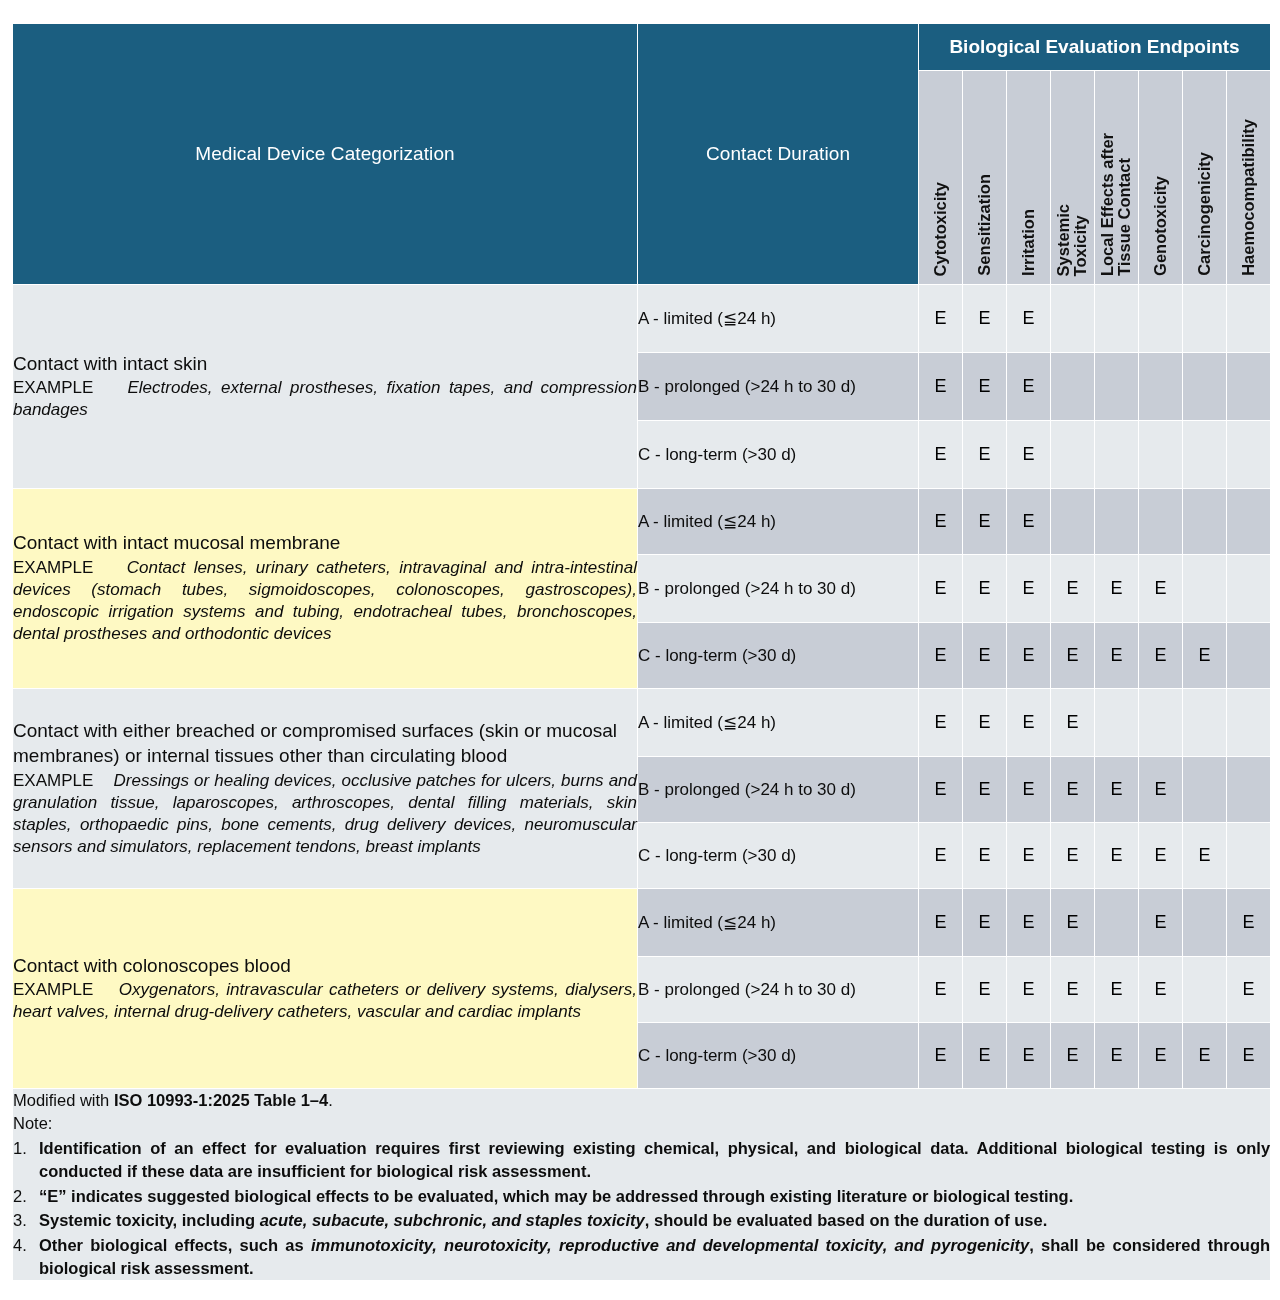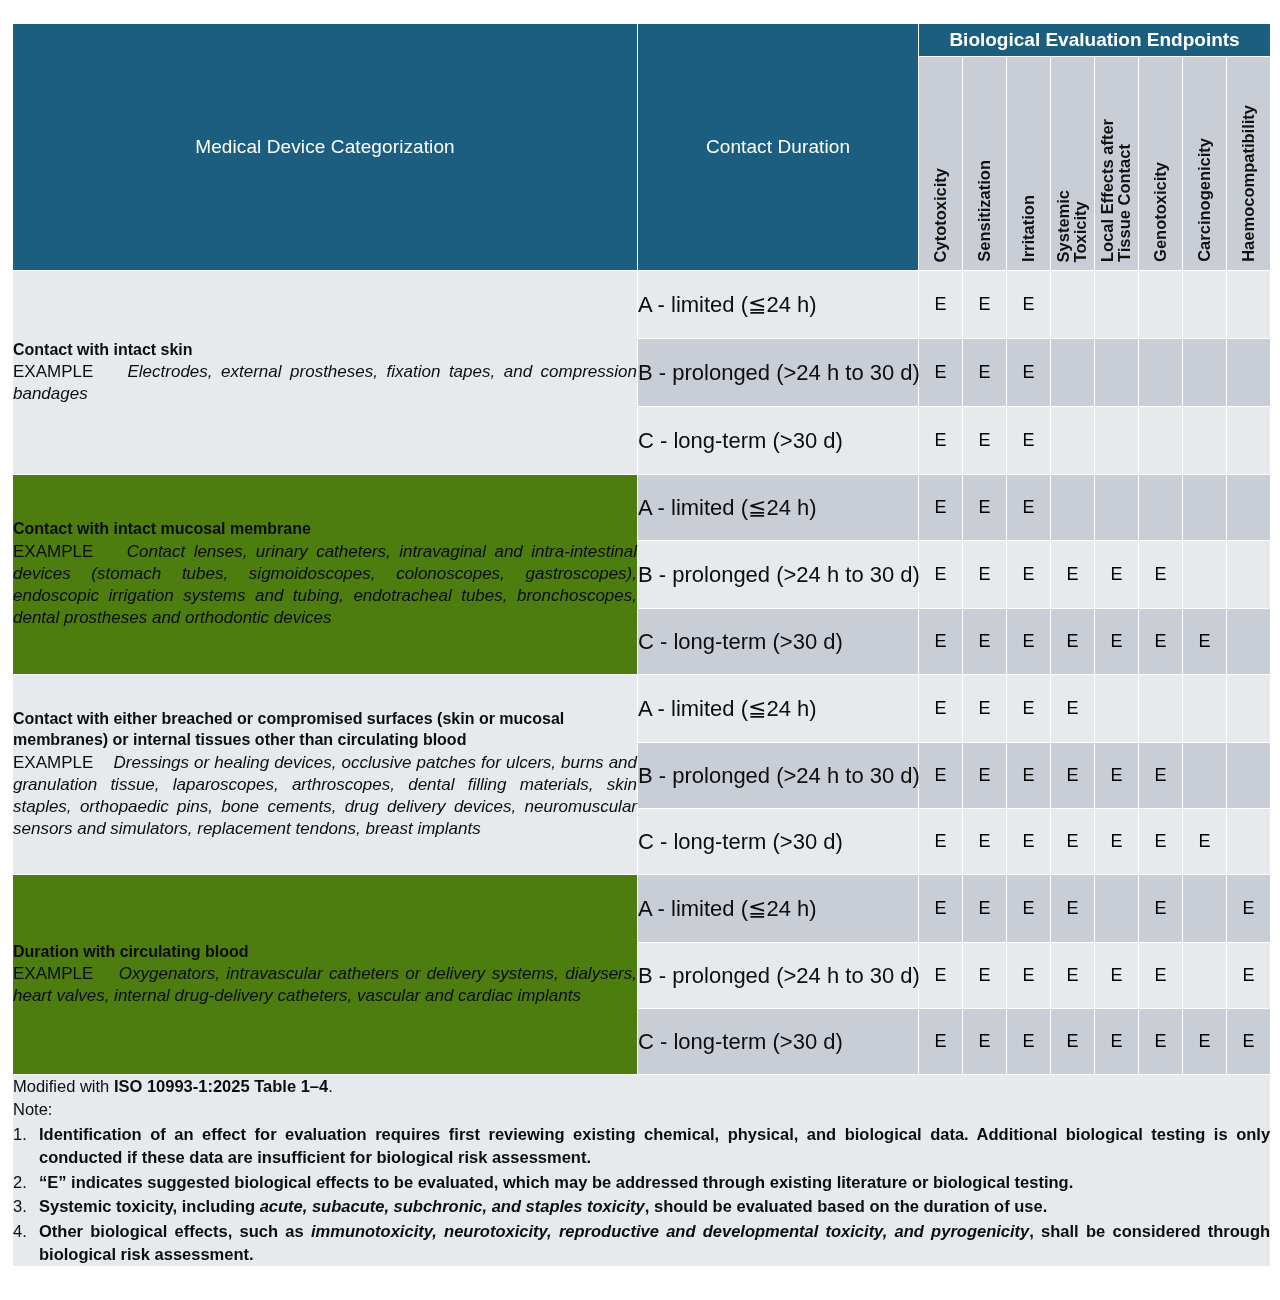--- a/index.html
+++ b/index.html
@@ -42,21 +42,21 @@
     font-size: 19px;
     font-weight: normal;
     letter-spacing: 0.1px;
   }
   .hdr-blue.tall { height: 247px; }
   .hdr-group {
     background: #1b5e80;
     color: #ffffff;
     text-align: center;
     font-size: 19px;
-    height: 33px;
+    height: 47px;
     border-bottom: 1px solid #ffffff;
   }
   .hdr-vert {
     background: #c8cdd6;
     height: 214px;
     position: relative;
     padding: 0;
   }
   .vert-inner {
     position: absolute;
@@ -69,45 +69,45 @@
     transform: rotate(180deg);
     font-size: 16.5px;
     color: #111111;
     line-height: 1.05;
     text-align: left;
     white-space: pre-line;
   }
 
   
   .cat-cell {
-    background: #4d7c0f;
+    background: #fef9c3;
     padding: 8px 14px 10px 14px;
     vertical-align: top;
     font-size: 17px;
     color: #0d0d0d;
     line-height: 1.30;
   }
   .cat-cell.lightbg { background: #e6eaed; }
   .cat-title {
-    font-weight: bold;
-    font-size: 16px;
+    font-weight: normal;
+    font-size: 19px;
     display: block;
     margin-bottom: 1px;
   }
   .cat-example {
     display: block;
     text-align: justify;
     text-justify: inter-word;
   }
   .cat-example .lbl { font-style: normal; }
   .cat-example .ex { font-style: italic; }
 
   .dur-cell {
     padding: 0 0 0 14px;
-    font-size: 22px;
+    font-size: 17px;
     color: #0d0d0d;
     white-space: nowrap;
   }
   .mark-cell {
     text-align: center;
     font-size: 18px;
     color: #000000;
   }
   .row-light .dur-cell, .row-light .mark-cell { background: #e6eaed; }
   .row-dark  .dur-cell, .row-dark  .mark-cell { background: #c8cdd6; }
@@ -328,21 +328,21 @@
             <td class="mark-cell"><span>E</span></td>
             <td class="mark-cell"><span>E</span></td>
             <td class="mark-cell"><span>E</span></td>
             <td class="mark-cell"><span>E</span></td>
             <td class="mark-cell"><span>E</span></td>
             <td class="mark-cell"><span>E</span></td>
             <td class="mark-cell"></td>
           </tr>
           <tr class="row-dark" style="height: 68px;">
             <td class="cat-cell" rowspan="3">
-              <span class="cat-title">Duration with circulating blood</span>
+              <span class="cat-title">Contact with colonoscopes blood</span>
               <span class="cat-example"><span class="lbl">EXAMPLE</span>&nbsp;&nbsp;&nbsp;&nbsp;<span class="ex">Oxygenators, intravascular catheters or delivery systems, dialysers, heart valves, internal drug-delivery catheters, vascular and cardiac implants</span></span>
             </td>
             <td class="dur-cell"><span>A - limited (≦24 h)</span></td>
             <td class="mark-cell"><span>E</span></td>
             <td class="mark-cell"><span>E</span></td>
             <td class="mark-cell"><span>E</span></td>
             <td class="mark-cell"><span>E</span></td>
             <td class="mark-cell"></td>
             <td class="mark-cell"><span>E</span></td>
             <td class="mark-cell"></td>

